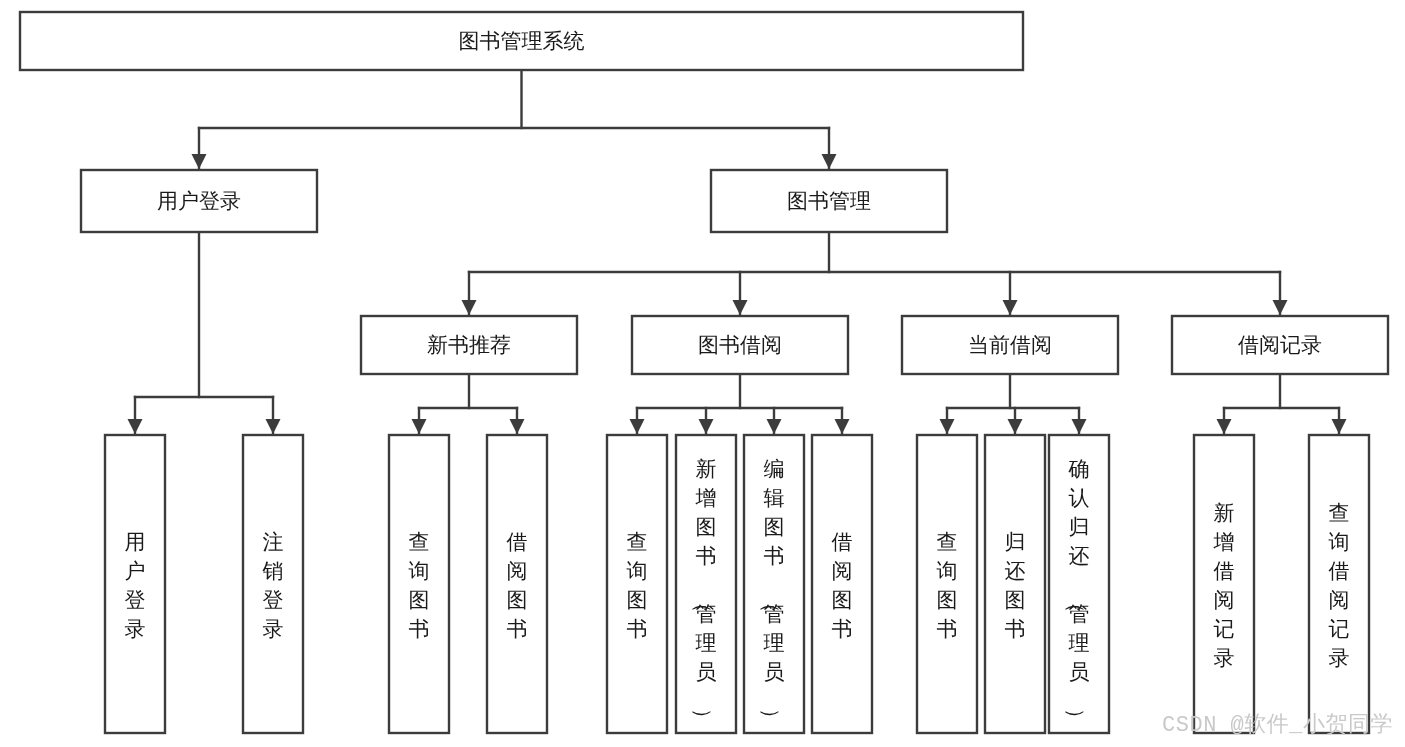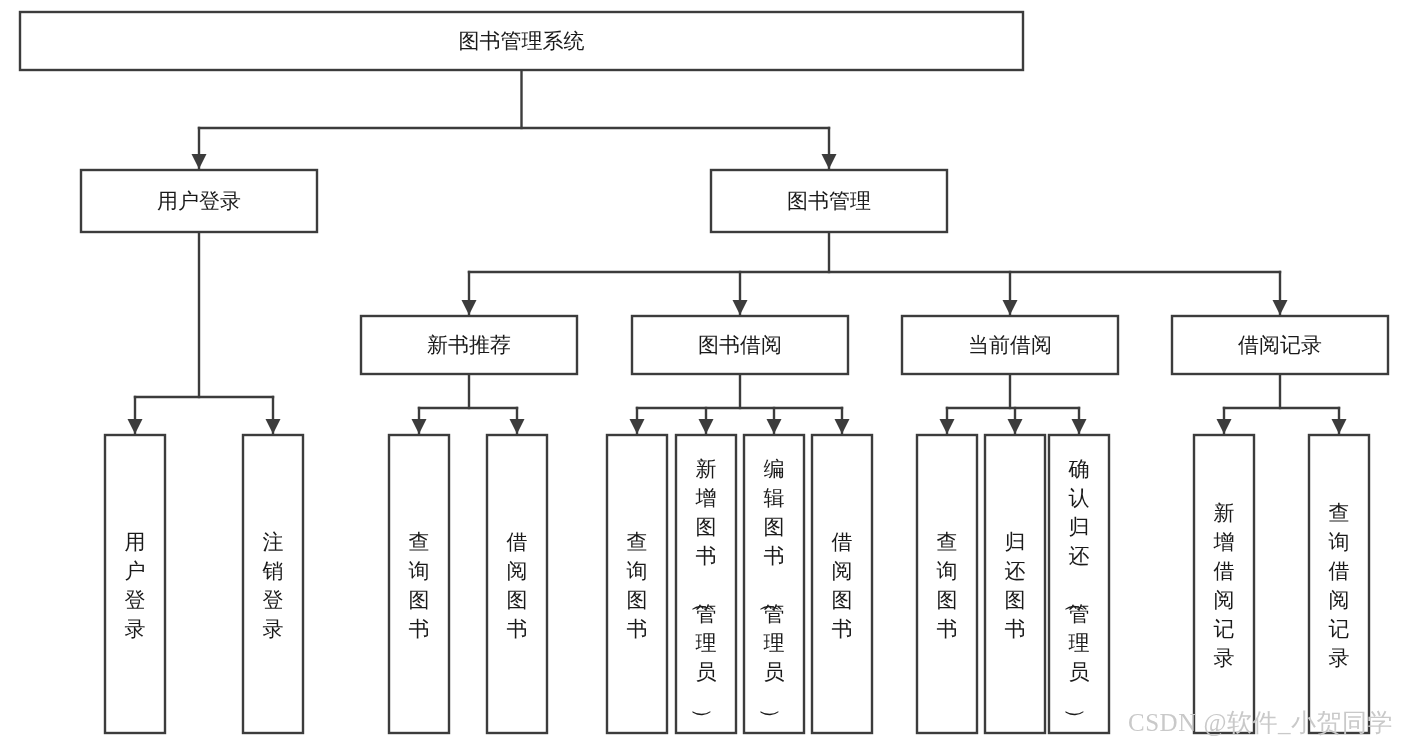--- a/index.html
+++ b/index.html
@@ -51,22 +51,22 @@
   .node-label-v {
     font-family: "Liberation Sans", "DejaVu Sans", sans-serif;
     font-size: 21px;
     fill: #1a1a1a;
     text-anchor: middle;
   }
   .watermark {
     position: absolute;
     right: 12px;
     bottom: 8px;
-    font-family: Liberation Serif, serif;
-    font-size: 25px;
+    font-family: Liberation Mono, monospace;
+    font-size: 22px;
     color: #c9c9c9;
     letter-spacing: 0.5px;
     white-space: nowrap;
     pointer-events: none;
   }
 </style>
 </head>
 <body>
 
 <div id="diagram-root">

